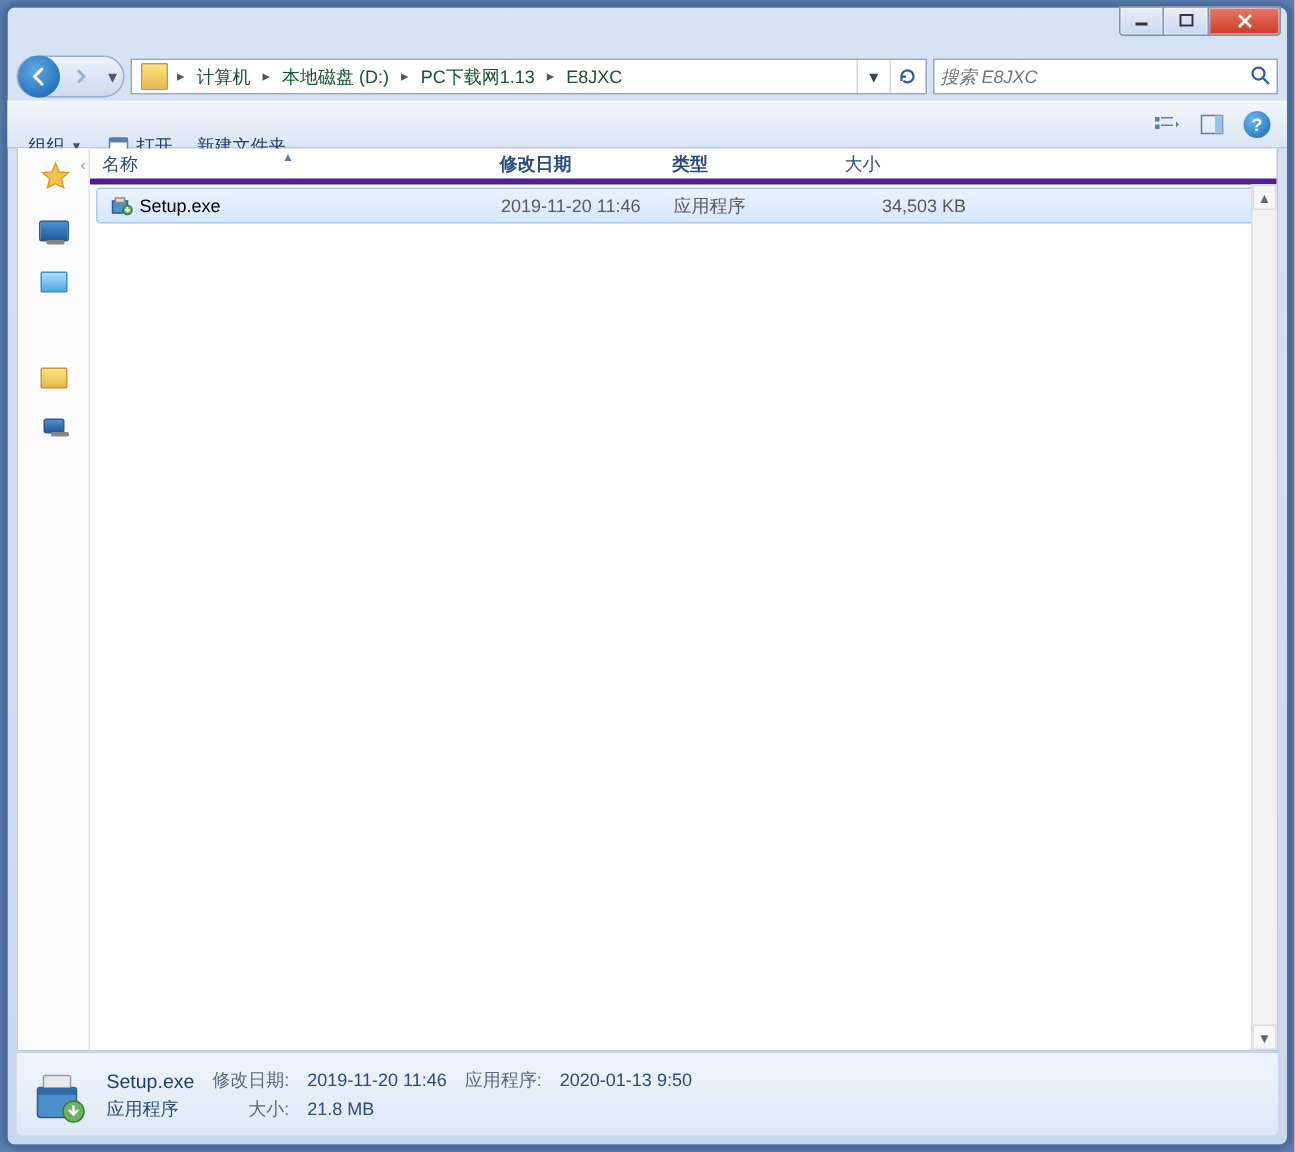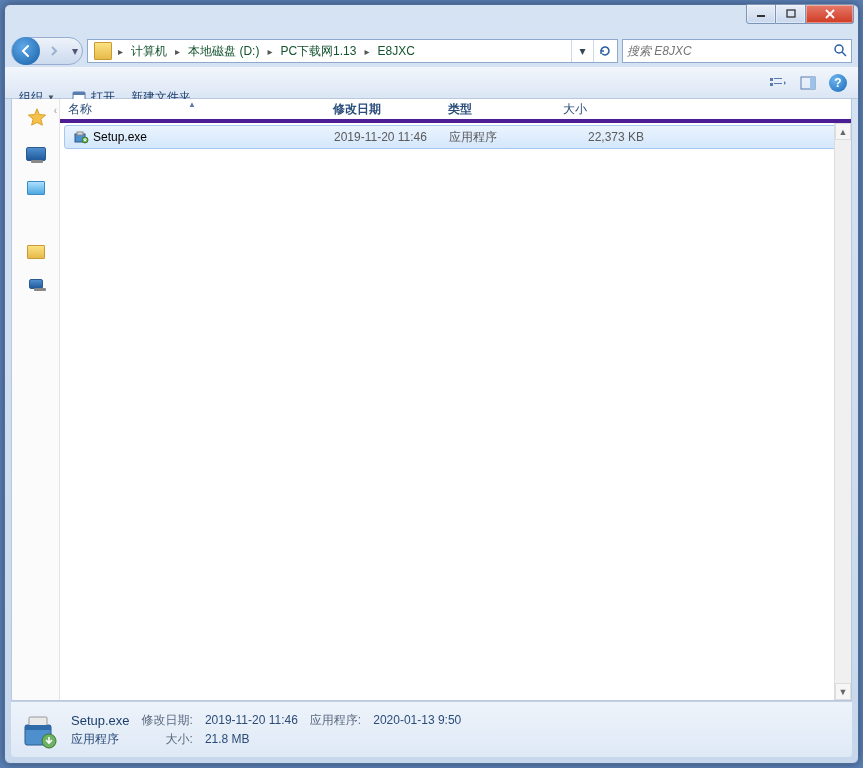--- a/index.html
+++ b/index.html
@@ -412,21 +412,21 @@
                   <rect x="2" y="5" width="10" height="8" fill="#4e8fce" stroke="#2b5b91"></rect>
                   <rect x="4" y="3" width="6" height="3" fill="#dcdcdc" stroke="#888"></rect>
                   <circle cx="12" cy="11" r="3" fill="#6db163" stroke="#3a7a33"></circle>
                   <path d="M12 9v3M10.5 10.5L12 12l1.5-1.5" stroke="#fff" stroke-width="1" fill="none"></path>
                 </svg>
             </span>
             <span>Setup.exe</span>
           </div>
           <div class="cell date">2019-11-20 11:46</div>
           <div class="cell type">应用程序</div>
-          <div class="cell size">22,373 KB</div>
+          <div class="cell size">34,503 KB</div>
         </div>
       </div>
       <div class="scrollbar-v">
         <div class="sb-btn">▲</div>
         <div class="sb-btn">▼</div>
       </div>
     </div>
   </div>
 
   <div class="details">

